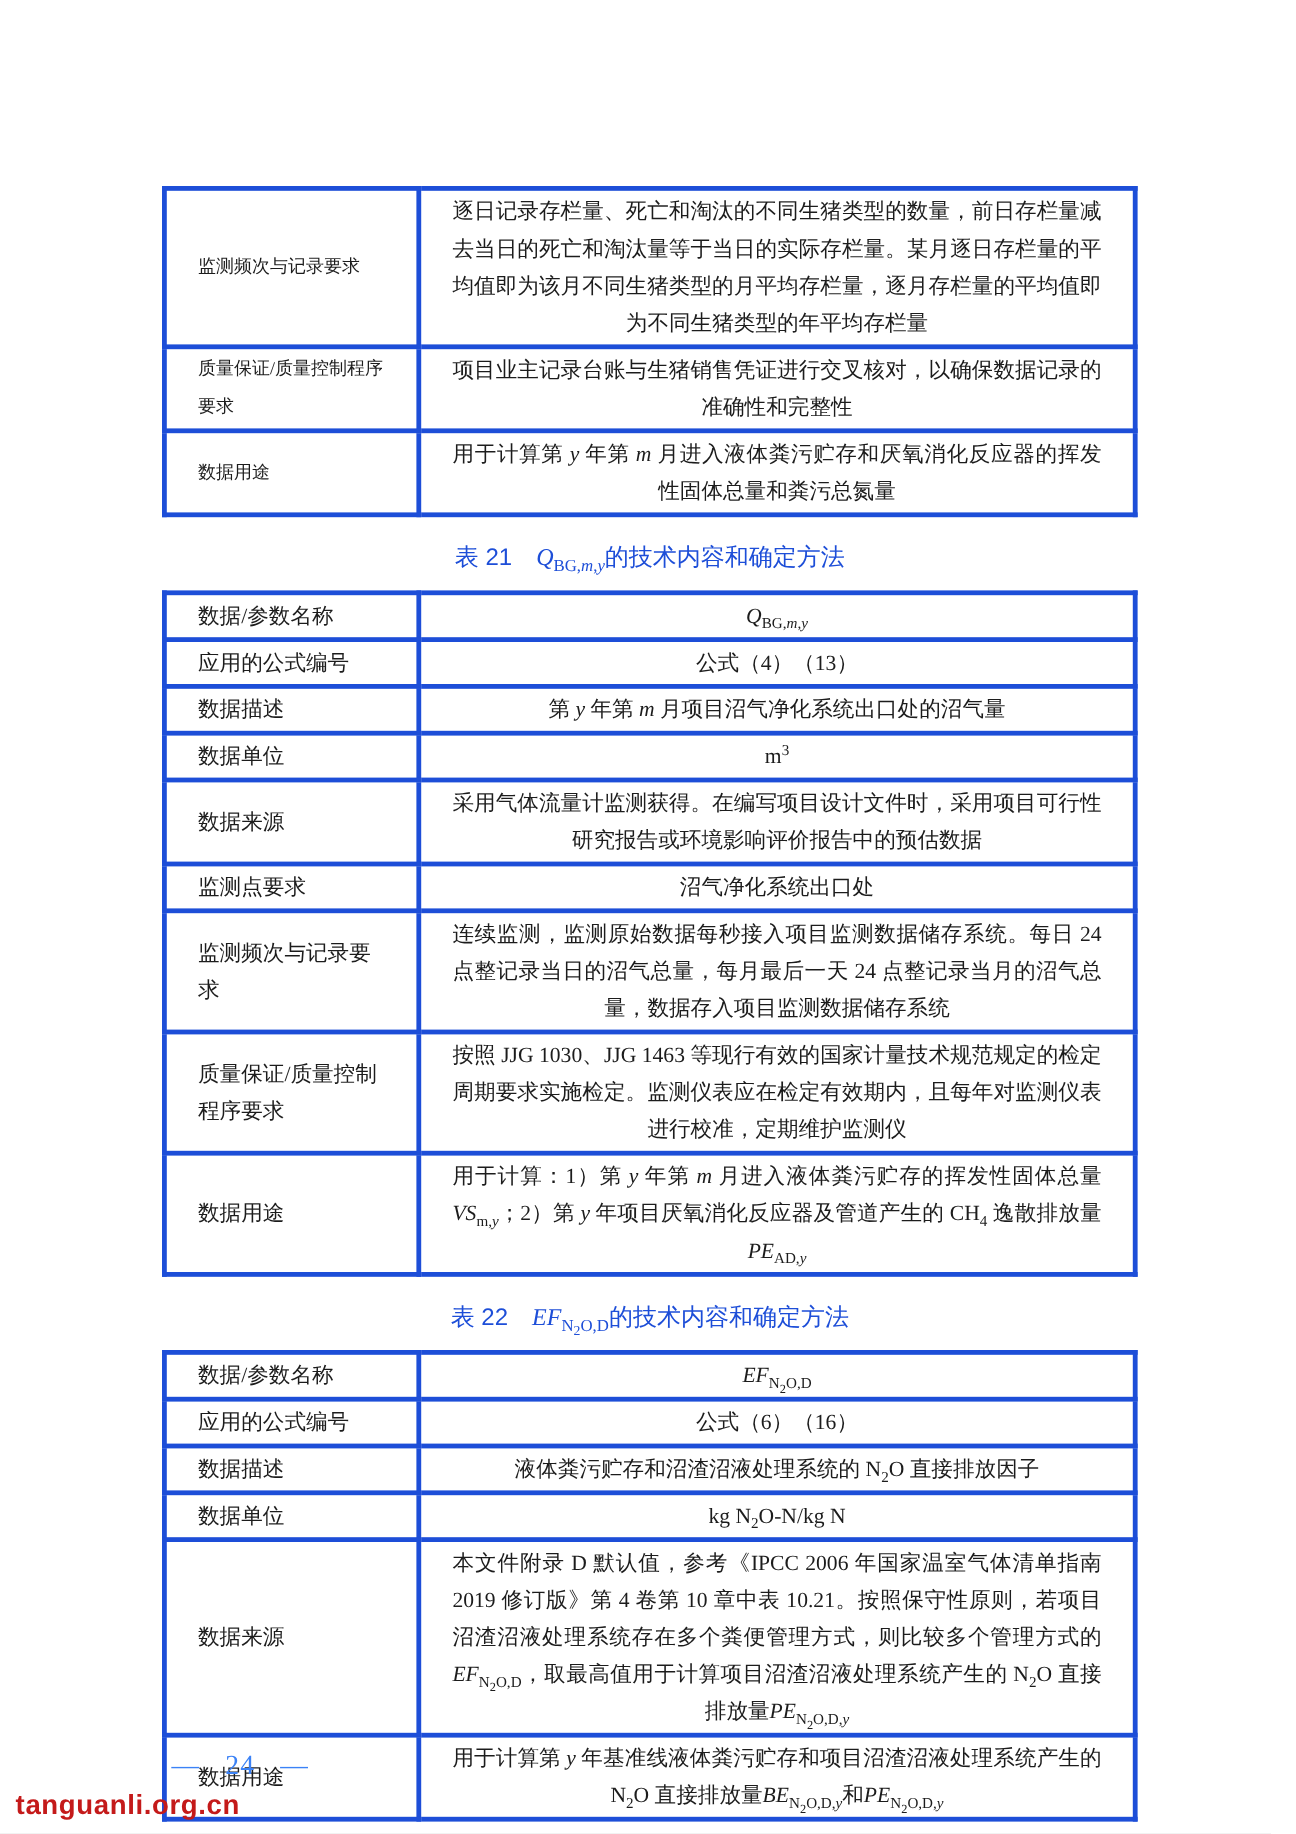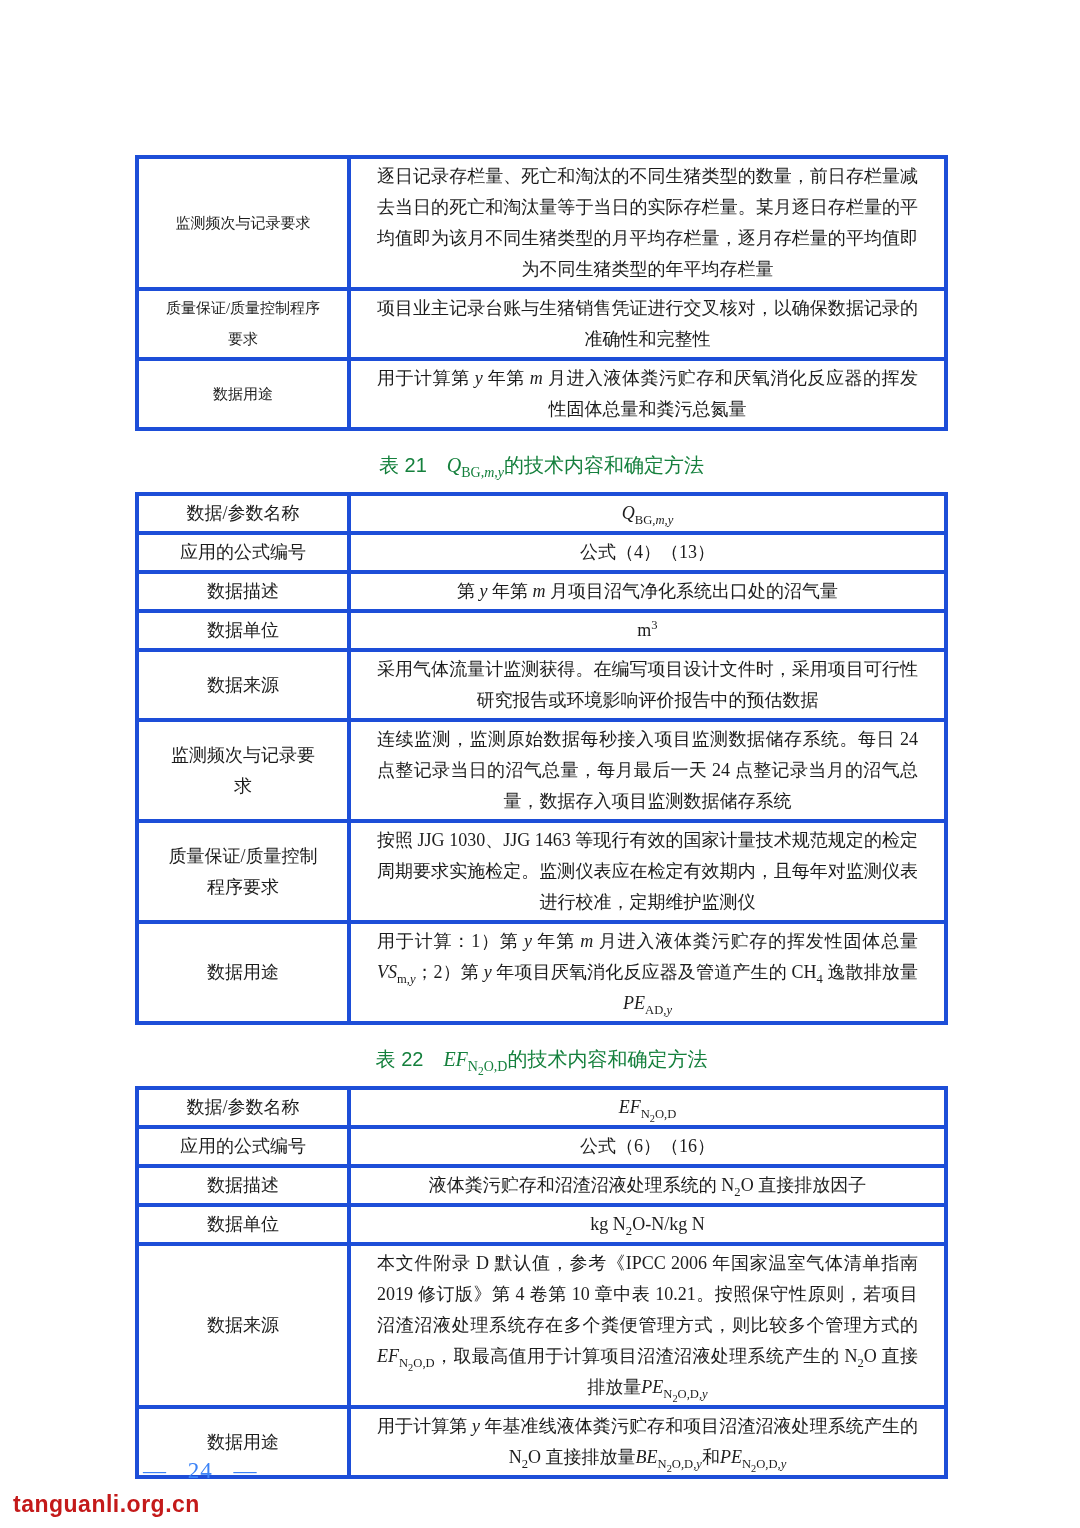--- a/index.html
+++ b/index.html
@@ -24,34 +24,33 @@
   }
   table.doc-table col.c1{width:212px;}
   table.doc-table td{
     border:4px solid #1d4ed8;
     vertical-align:middle;
     font-size:18px;
     line-height:31px;
     padding:2px 26px;
   }
   td.label-cell{
-    text-align:center;
     font-size:17px;
     padding:2px 6px;
   }
   table.t-top td.label-cell{font-size:15px;}
   td.content-cell{
     text-align:justify;
     text-align-last:center;
   }
   .caption{
     text-align:center;
     font-family:"Liberation Sans","DejaVu Sans",sans-serif;
     font-size:20px;
-    color:#15803d;
+    color:#1d4ed8;
     margin:21px 0 14px 0;
     line-height:26px;
   }
   .caption .formula{font-family:"Liberation Serif","DejaVu Serif",serif;}
   .formula i{font-family:"Liberation Serif","DejaVu Serif",serif;}
   sub{font-size:70%;line-height:0;}
   sub sub{font-size:82%;}
   sup{font-size:70%;line-height:0;}
   .page-number{
     position:absolute;
@@ -119,20 +118,24 @@
           </tr>
           <tr>
             <td class="label-cell">数据单位</td>
             <td class="content-cell">m<sup>3</sup></td>
           </tr>
           <tr>
             <td class="label-cell">数据来源</td>
             <td class="content-cell">采用气体流量计监测获得。在编写项目设计文件时，采用项目可行性研究报告或环境影响评价报告中的预估数据</td>
           </tr>
           <tr>
+            <td class="label-cell">监测点要求</td>
+            <td class="content-cell">沼气净化系统出口处</td>
+          </tr>
+          <tr>
             <td class="label-cell">监测频次与记录要求</td>
             <td class="content-cell">连续监测，监测原始数据每秒接入项目监测数据储存系统。每日 24 点整记录当日的沼气总量，每月最后一天 24 点整记录当月的沼气总量，数据存入项目监测数据储存系统</td>
           </tr>
           <tr>
             <td class="label-cell">质量保证/质量控制程序要求</td>
             <td class="content-cell">按照 JJG 1030、JJG 1463 等现行有效的国家计量技术规范规定的检定周期要求实施检定。监测仪表应在检定有效期内，且每年对监测仪表进行校准，定期维护监测仪</td>
           </tr>
           <tr>
             <td class="label-cell">数据用途</td>
             <td class="content-cell">用于计算：1）第 <i>y</i> 年第 <i>m</i> 月进入液体粪污贮存的挥发性固体总量<span class="formula"><i>VS</i><sub>m,<i>y</i></sub></span>；2）第 <i>y</i> 年项目厌氧消化反应器及管道产生的 CH<sub>4</sub> 逸散排放量<span class="formula"><i>PE</i><sub>AD,<i>y</i></sub></span></td>

